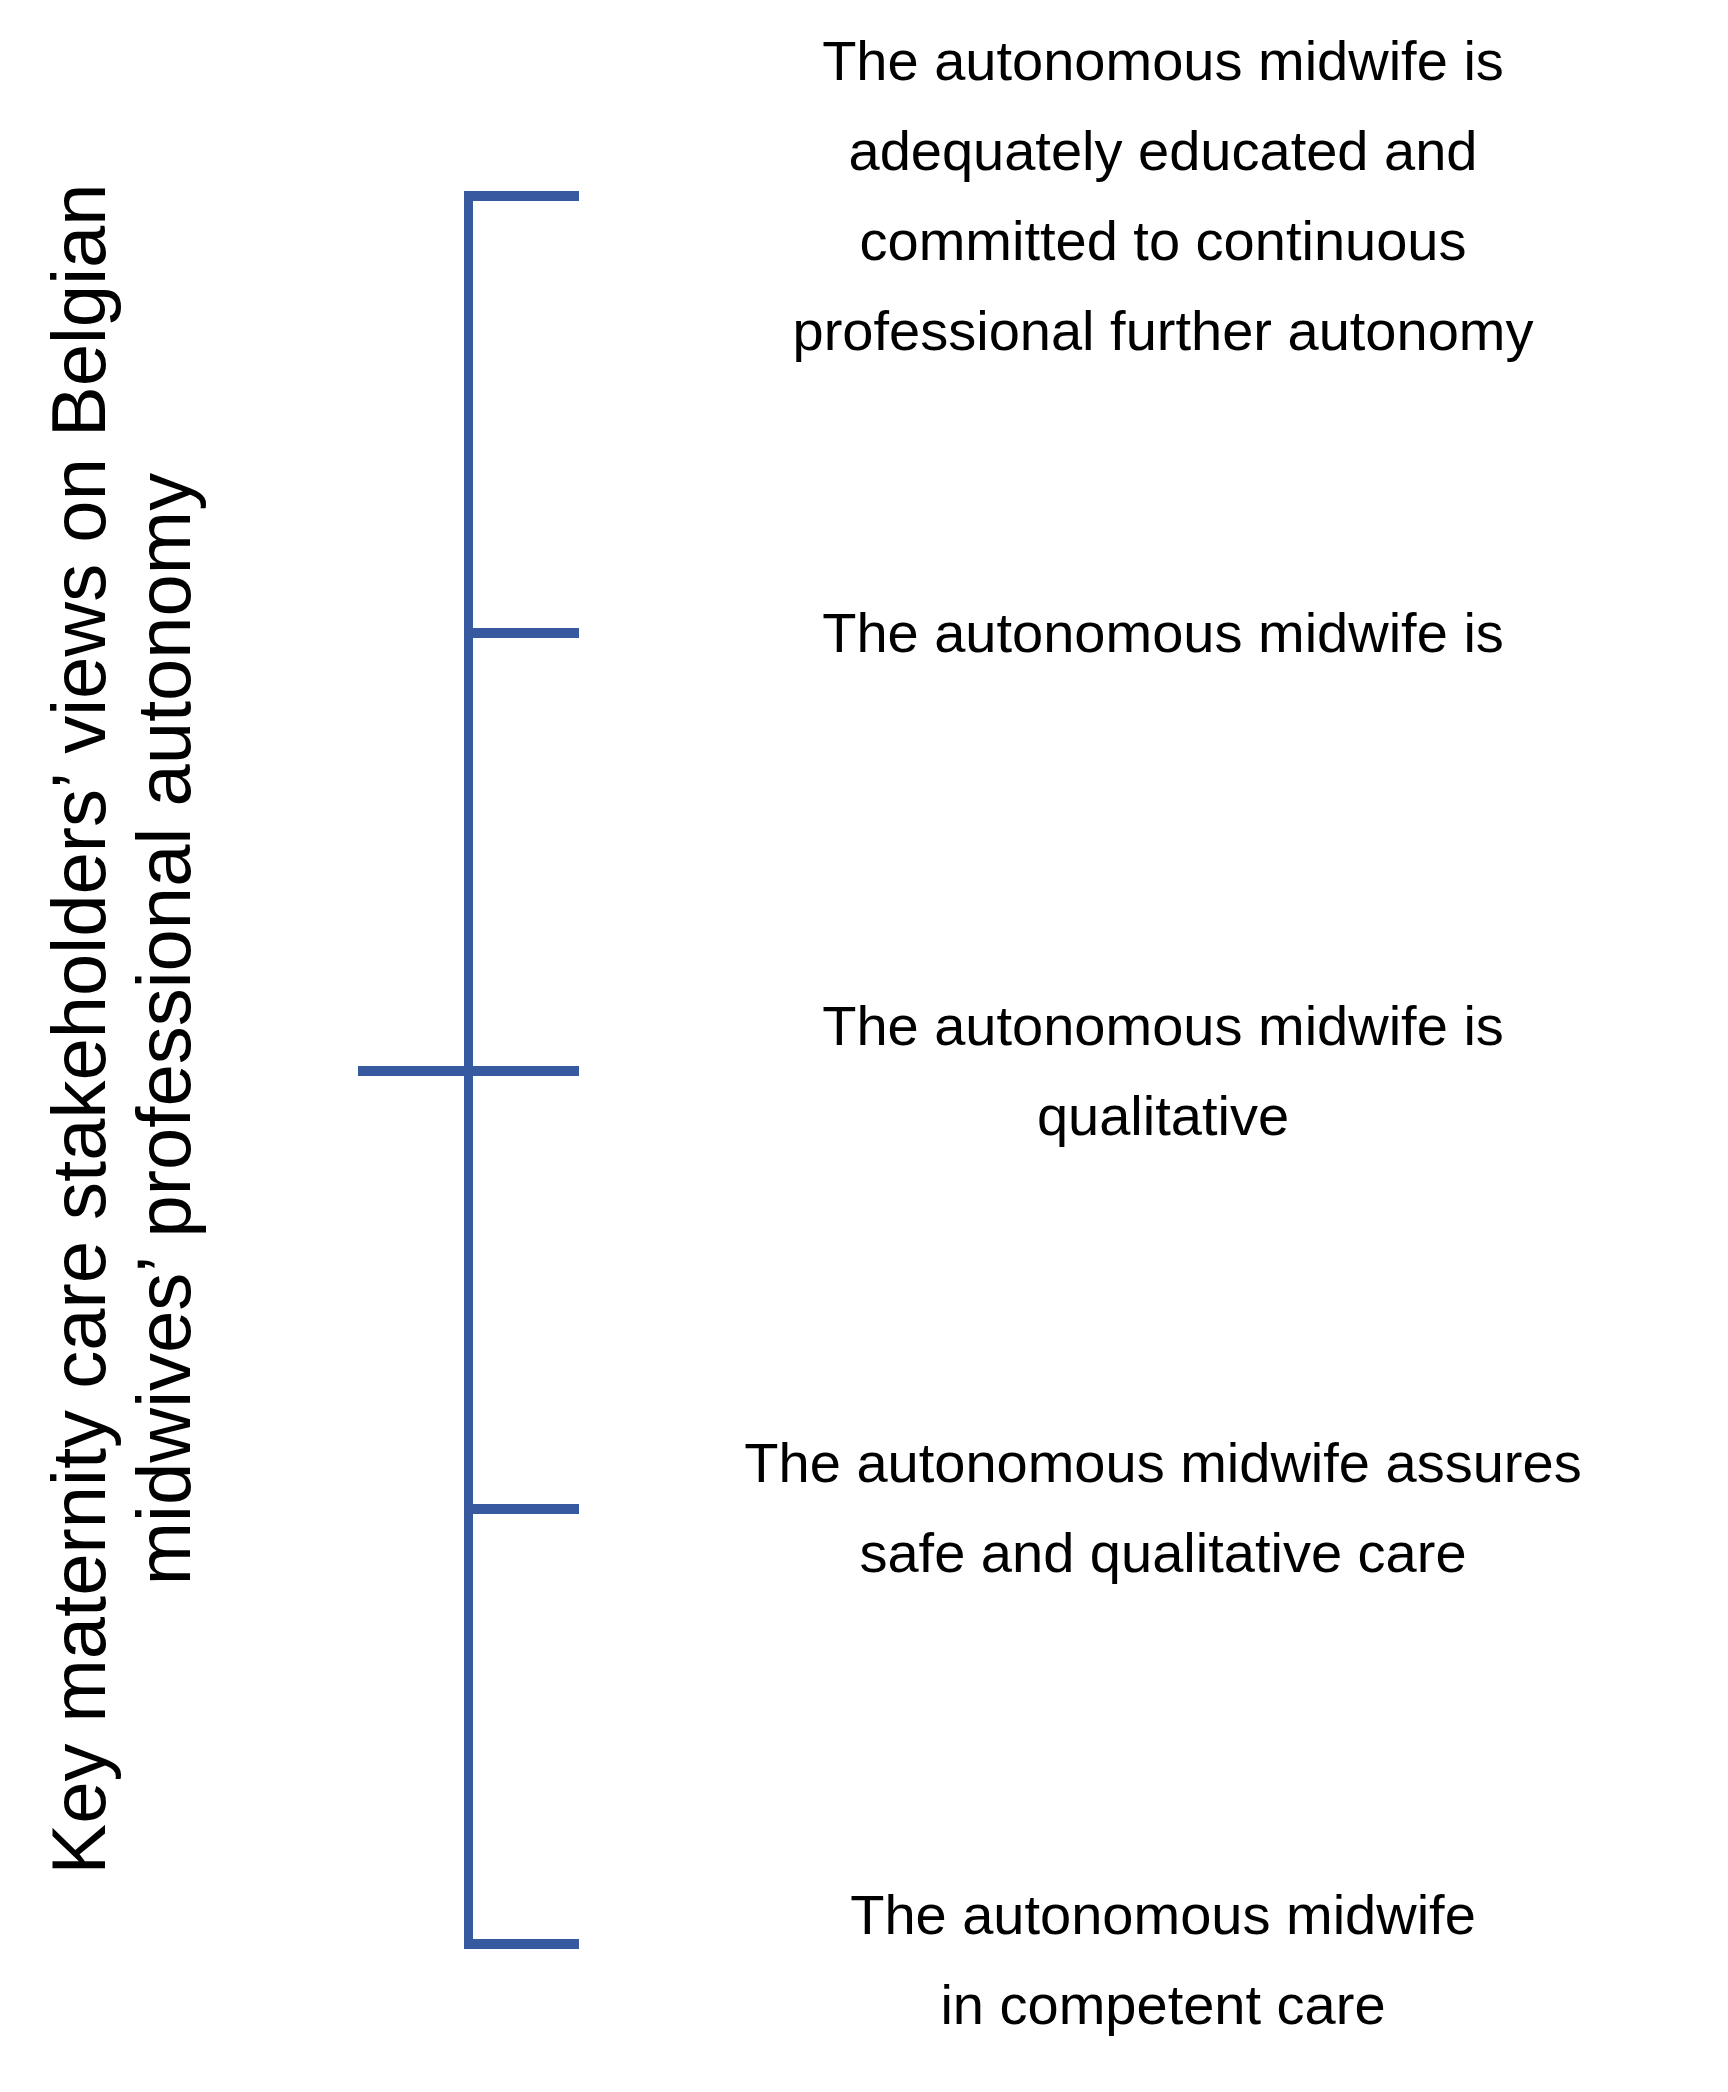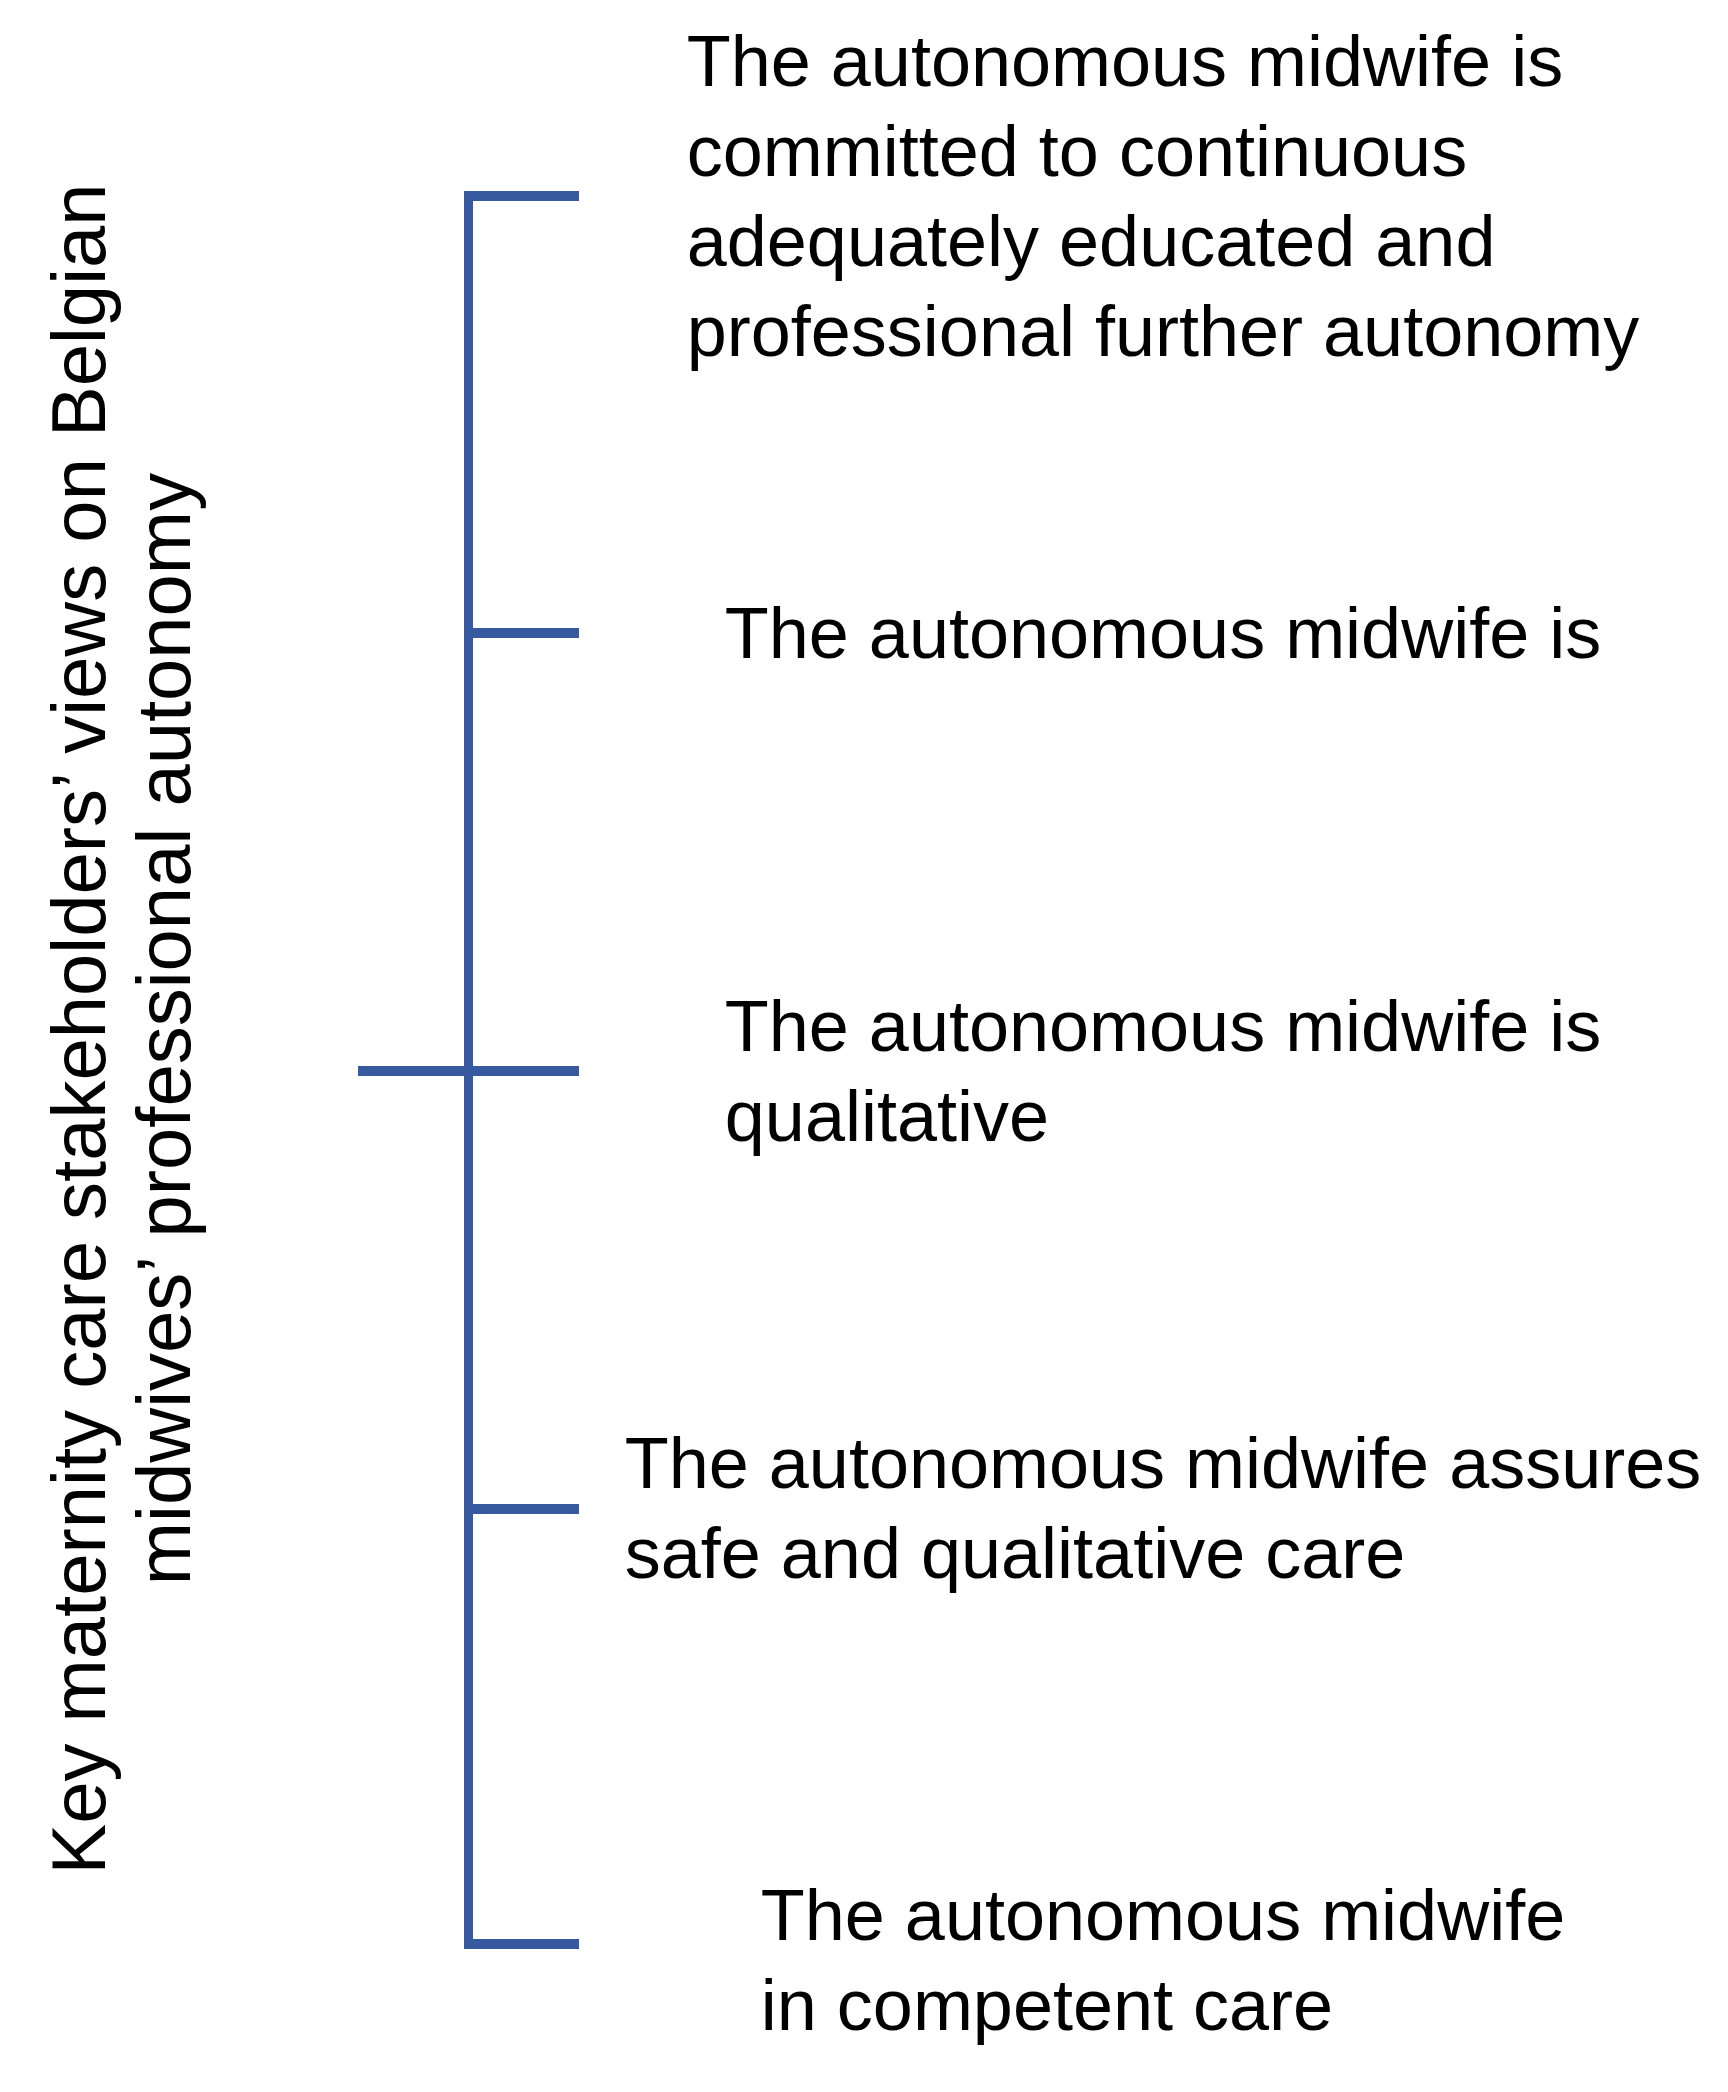--- a/index.html
+++ b/index.html
@@ -22,22 +22,23 @@
   .tick.t1 { top:191px; }
   .tick.t2 { top:628px; }
   .tick.t3 { top:1066px; }
   .tick.t4 { top:1504px; }
   .tick.t5 { top:1939px; }
   .root-arm { left:358px; width:115px; top:1066px; }
   .branch {
     position:absolute;
     left:1163px;
     transform:translate(-50%,-50%);
+    text-align:center;
     white-space:nowrap;
-    font-size:72px;
+    font-size:56px;
     line-height:90px;
     font-weight:400;
   }
   .branch.b1 { top:196px; }
   .branch.b2 { top:633px; }
   .branch.b3 { top:1071px; }
   .branch.b4 { top:1508px; }
   .branch.b5 { top:1944px;margin-top:16px; }
   .root-title {
     position:absolute;
@@ -63,22 +64,22 @@
   <div class="trunk blue"></div>
   <div class="tick root-arm blue"></div>
   <div class="tick right t1 blue"></div>
   <div class="tick right t2 blue"></div>
   <div class="tick right t3 blue"></div>
   <div class="tick right t4 blue"></div>
   <div class="tick right t5 blue"></div>
 
   <div class="branch b1">
     <div>The autonomous midwife is</div>
+    <div>adequately educated and</div>
     <div>committed to continuous</div>
-    <div>adequately educated and</div>
     <div>professional further autonomy</div>
   </div>
 
   <div class="branch b2">
     <div>The autonomous midwife is</div>
   </div>
 
   <div class="branch b3">
     <div>The autonomous midwife is</div>
     <div>qualitative</div>

